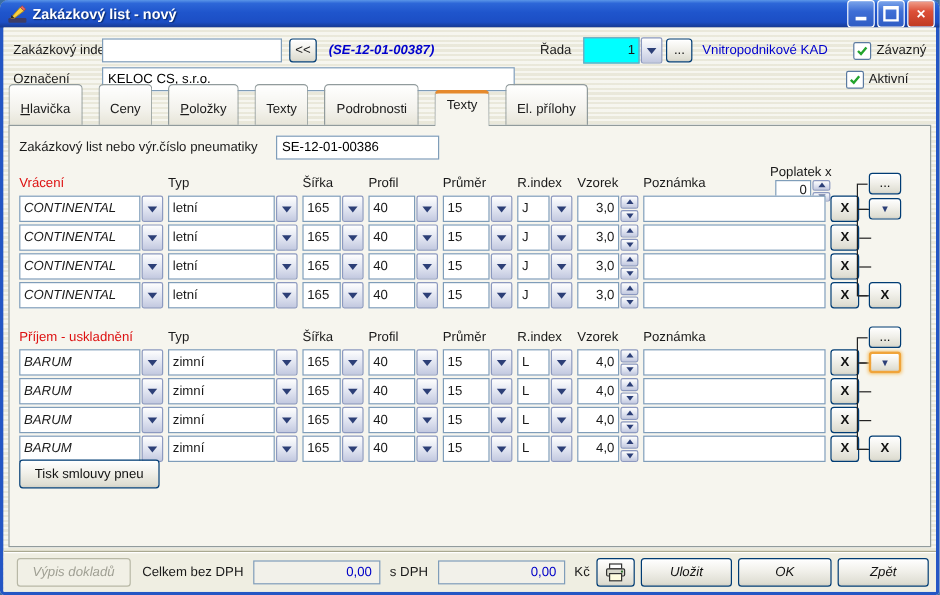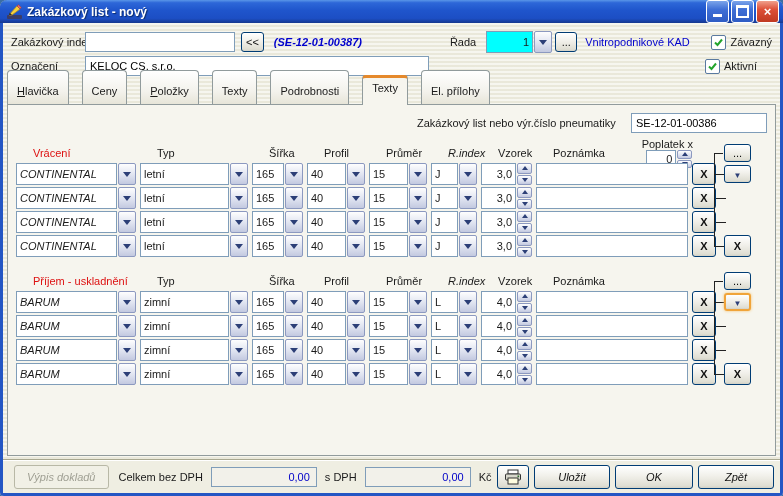--- a/index.html
+++ b/index.html
@@ -55,29 +55,29 @@
   .smallbtn{height:20px;padding:0 4px;min-width:22px;}
   
   .tabs{position:absolute;left:4px;top:59px;height:23px;display:flex;align-items:flex-end;}
   .tab{height:20px;margin-right:13px;padding:14px 9px 0;border:1px solid #919b9c;border-bottom:none;
     border-radius:4px 4px 0 0;background:linear-gradient(180deg,#ffffff,#f3f2ec 60%,#e6e4d7);cursor:pointer;white-space:nowrap;}
   .tab.active{height:23px;padding-top:4px;background:#f6f5ee;border-top:3px solid #e5892b;position:relative;z-index:3;font-size:11px;}
   .tab .u{text-decoration:underline;}
   
   .panel{position:absolute;left:4px;right:4px;top:81px;height:352px;border:1px solid #919b9c;background:#f6f5ee;
     z-index:2;box-sizing:border-box;padding:6px 8px;}
-  .searchrow{display:flex;align-items:center;margin:2px 0 8px;justify-content:flex-end;}
+  .searchrow{display:flex;align-items:center;margin:2px 0 8px;}
   .searchrow .lbl{width:214px;}
   .searchrow input{width:136px;}
   
   .section{position:relative;margin-top:10px;padding-right:62px;}
   .sec-head{display:flex;align-items:center;height:20px;padding-right:8px;}
-  .sec-title{width:124px;color:#dd1111;flex:none;margin-left:17px;}
+  .sec-title{width:124px;color:#dd1111;flex:none;}
   .colh{flex:none;text-align:left;}
-  .ch-type{width:112px;}.ch-w{width:55px;}.ch-prof{width:62px;}.ch-diam{width:62px;}.ch-ri{width:50px;font-style:italic;}.ch-vz{width:55px;}
+  .ch-type{width:112px;}.ch-w{width:55px;}.ch-prof{width:62px;}.ch-diam{width:62px;}.ch-ri{width:50px;}.ch-vz{width:55px;}
   .ch-note{flex:1;}
   .fee{display:flex;align-items:center;margin-left:auto;flex-direction:column;}
   .fee .lbl{margin-right:4px;}
   .fee .spinbox{height:18px;width:46px;}
   .fee .spinbox .val{height:18px;padding-top:2px;}
   .row{display:flex;align-items:center;height:22px;margin-bottom:2px;}
   .c-brand{width:120px;flex:none;margin-right:4px;font-style:italic;}
   .c-type{width:108px;flex:none;margin-right:4px;}
   .c-w{width:51px;flex:none;margin-right:4px;}
   .c-prof{width:58px;flex:none;margin-right:4px;}
@@ -657,20 +657,21 @@
         <span class="vline"></span>
         <span class="hstub hs-top"></span>
         <span class="hstub hs-dd"></span>
         <span class="hstub hs-bot"></span>
         <button class="btn railbtn rb-more">...</button>
         <button class="btn railbtn rb-dd hl"><span class="ddtri">▼</span></button>
         <button class="btn railbtn rb-gx">X</button>
       </div>
 
       <div class="printrow">
+        <button class="btn">Tisk smlouvy pneu</button>
       </div>
     </div>
 
     <div class="footer">
       <button class="btn dis">Výpis dokladů</button>
       <span class="lbl" style="margin-left:10px;">Celkem bez DPH</span>
       <span class="vfield f-celkem">0,00</span>
       <span class="lbl">s DPH</span>
       <span class="vfield f-sdph">0,00</span>
       <span class="lbl">Kč</span>

